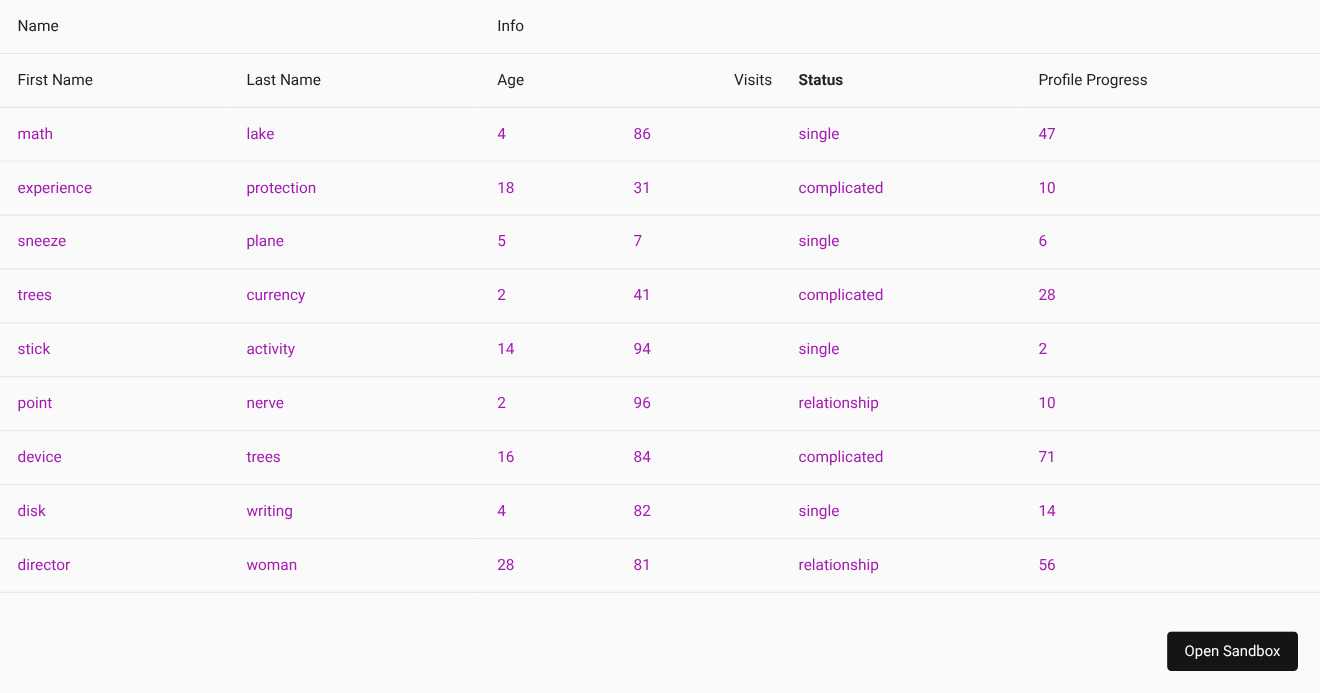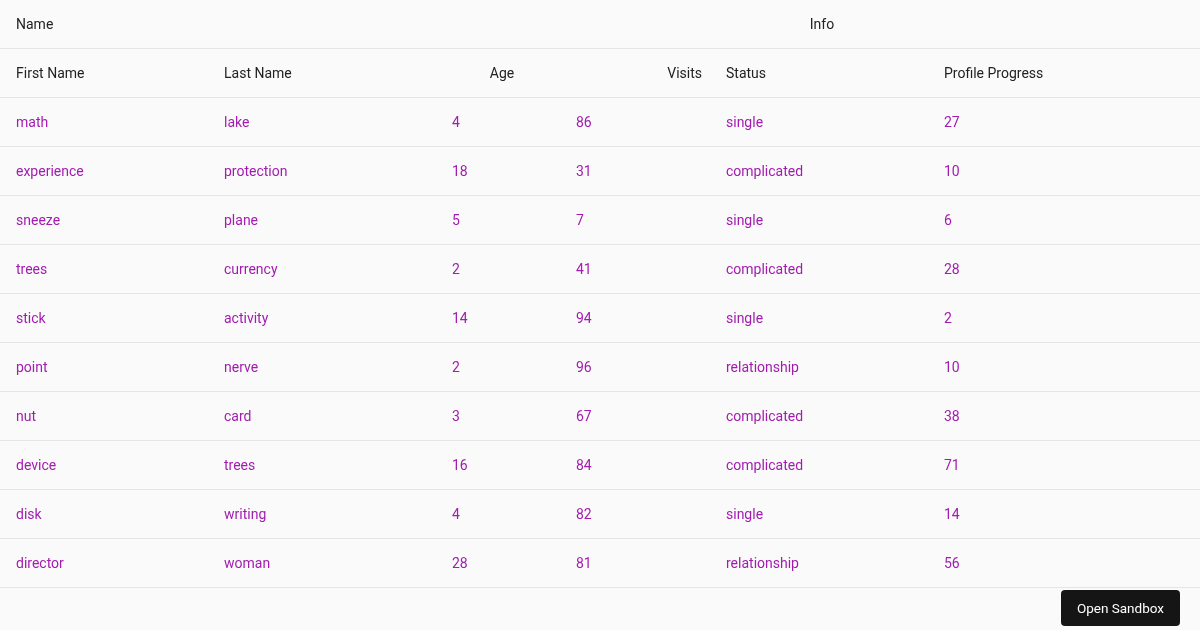--- a/index.html
+++ b/index.html
@@ -29,29 +29,29 @@
     vertical-align: middle;
   }
   th {
     color: #222;
   }
   td {
     color: #a21caf;
   }
   .col-firstname { width: 208px; margin-left: 32px; }
   .col-lastname  { width: 228px; }
-  .col-age       { width: 124px; text-align: center; }
+  .col-age       { width: 124px; }
   .col-visits    { width: 150px; text-align: right; }
-  .col-status    { width: 218px; }
+  .col-status    { width: 218px; font-weight: bold; }
   .col-progress  { width: auto; }
 
   .open-sandbox {
     position: fixed;
     right: 20px;
-    bottom: 4px;
+    bottom: 20px;
     background: #151515;
     color: #fff;
     border: none;
     border-radius: 4px;
     padding: 10px 16px;
     font-size: 13.5px;
     font-family: inherit;
     cursor: pointer;
   }
 </style>
@@ -73,21 +73,21 @@
       <th class="col-progress">Profile Progress</th>
     </tr>
   </thead>
   <tbody>
     <tr>
       <td>math</td>
       <td>lake</td>
       <td>4</td>
       <td>86</td>
       <td>single</td>
-      <td>27</td>
+      <td>47</td>
     </tr>
     <tr>
       <td>experience</td>
       <td>protection</td>
       <td>18</td>
       <td>31</td>
       <td>complicated</td>
       <td>10</td>
     </tr>
     <tr>
@@ -116,28 +116,20 @@
     </tr>
     <tr>
       <td>point</td>
       <td>nerve</td>
       <td>2</td>
       <td>96</td>
       <td>relationship</td>
       <td>10</td>
     </tr>
     <tr>
-      <td>nut</td>
-      <td>card</td>
-      <td>3</td>
-      <td>67</td>
-      <td>complicated</td>
-      <td>38</td>
-    </tr>
-    <tr>
       <td>device</td>
       <td>trees</td>
       <td>16</td>
       <td>84</td>
       <td>complicated</td>
       <td>71</td>
     </tr>
     <tr>
       <td>disk</td>
       <td>writing</td>

